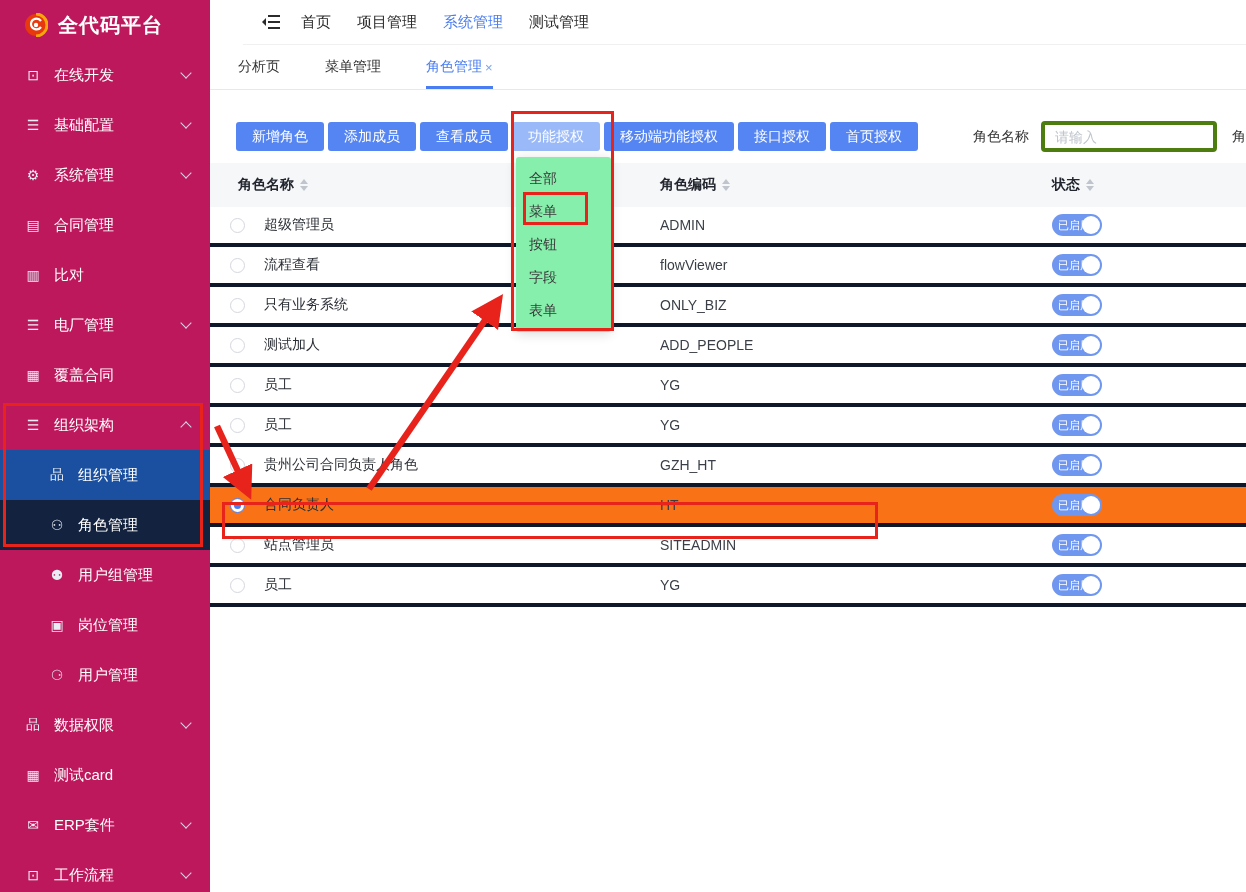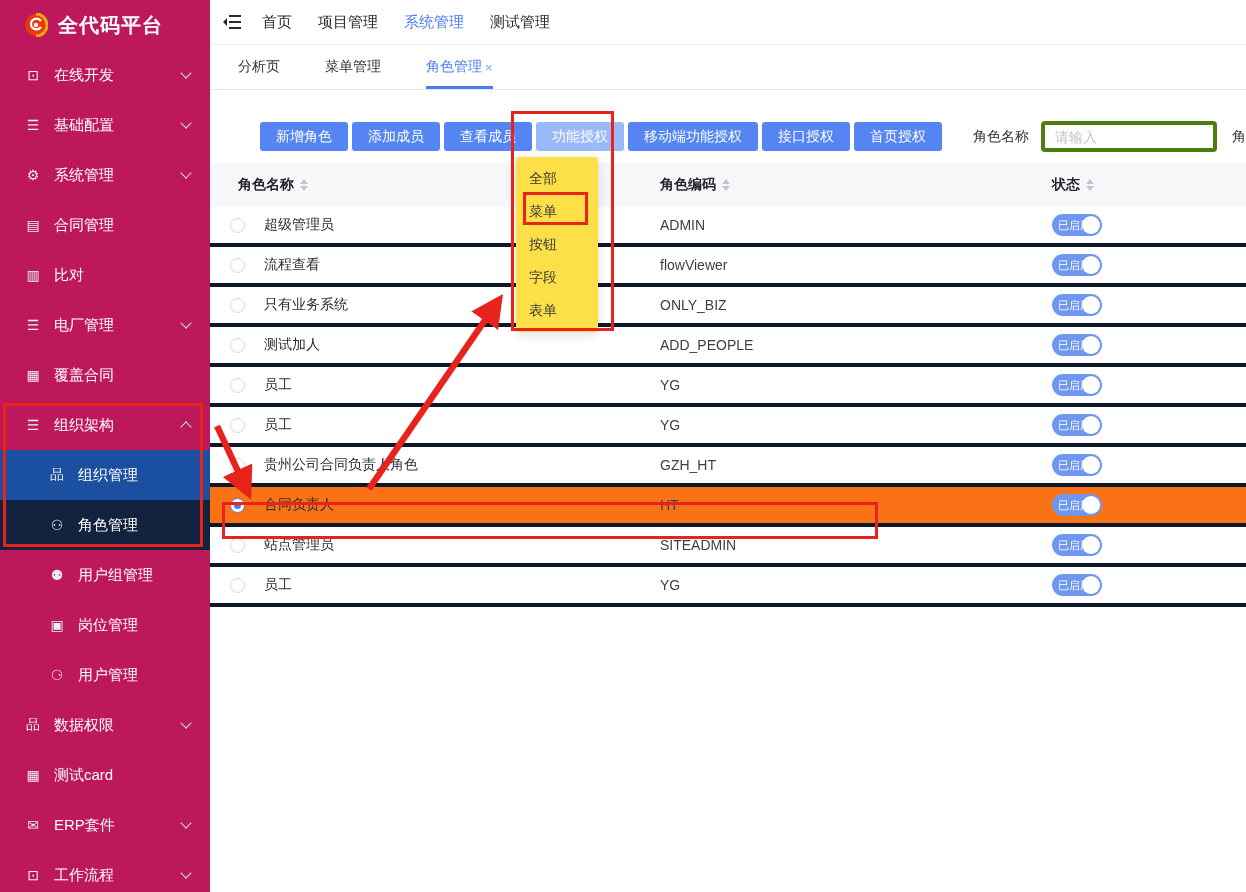--- a/index.html
+++ b/index.html
@@ -16,32 +16,32 @@
   .side-item.highlight { background:#1b50a0; }
   .side-item.active { background:#13233f; }
   .s-icon { width:18px; margin-right:12px; font-size:14px; text-align:center; color:#e8edf6; flex:0 0 auto; }
   .s-label { flex:1 1 auto; white-space:nowrap; overflow:hidden; }
   .chev { width:8px; height:8px; display:none; border-right:1.5px solid #cfd9ea; border-bottom:1.5px solid #cfd9ea; margin-left:auto; }
   .chev.down { display:block; transform:rotate(45deg); margin-top:-4px; }
   .chev.up { display:block; transform:rotate(-135deg); margin-top:4px; }
 
   
   .main { position:absolute; left:210px; top:0; width:1036px; height:892px; background:#fff; }
-  .topnav { height:45px; display:flex; align-items:center; padding-left:12px; border-bottom:1px solid #f0f0f0; }
+  .topnav { height:45px; display:flex; align-items:center; padding-left:18px; border-bottom:1px solid #f0f0f0;margin-left:33px; }
   .collapse-btn { width:20px; height:20px; margin-right:20px; cursor:pointer; }
   .nav-item { margin-right:26px; font-size:15px; color:#2b2b2b; cursor:pointer; }
   .nav-item.active { color:#4a7df2; }
 
   .tabbar { height:45px; display:flex; align-items:stretch; padding-left:28px; border-bottom:1px solid #e8e8e8; }
   .tab { display:flex; align-items:center; margin-right:42px; font-size:14px; color:#333; cursor:pointer; border-bottom:3px solid transparent; padding-top:3px; }
   .tab.active { color:#4a7df2; border-bottom-color:#4a7df2; }
   .tab-close { font-size:13px; margin-left:3px; color:#7aa0f5; }
 
   
-  .toolbar { position:relative; margin:32px 0 0 50px; height:15px; display:flex; }
+  .toolbar { position:relative; margin:32px 0 0 26px; height:15px; display:flex; }
   .btn { height:29px; padding:0 16px; background:#5585f2; color:#fff; font-size:14px; border:none; border-radius:3px; margin-right:4px; cursor:pointer; white-space:nowrap; }
   .btn.light { background:#9ab9f8; }
   .search { position:absolute; right:29px; top:-1px; display:flex; align-items:center; }
   .search-label { font-size:14px; color:#333; margin-right:12px; white-space:nowrap; }
   .search-input { width:176px; height:31px; border:4px solid #4d7c0f; border-radius:4px; padding:8px 10px; font-size:14px; color:#14532d; outline:none; font-family:"Liberation Sans",sans-serif; }
   .search-input::placeholder { color:#bfc4cc; }
   .clipped-label { position:absolute; left:calc(100% + 15px); top:7px; font-size:14px; color:#333; white-space:nowrap; }
 
   
   .table { margin-top:26px; }
@@ -56,21 +56,21 @@
   .row.selected { background:#f97316; }
   .radio { width:15px; height:15px; border:1px solid #d4d7de; border-radius:50%; background:#fff; position:relative; cursor:pointer; }
   .row.selected .radio { border-color:#4a7df2; }
   .row.selected .radio::after { content:""; position:absolute; left:3px; top:3px; width:7px; height:7px; border-radius:50%; background:#4a7df2; }
   .code { color:#3a3f47; }
   .toggle { width:50px; height:22px; background:#7097f0; border-radius:11px; display:flex; align-items:center; padding-left:6px; position:relative; cursor:pointer; }
   .toggle-text { color:#fff; font-size:11px; letter-spacing:0; }
   .toggle-knob { position:absolute; right:2px; top:2px; width:18px; height:18px; background:#fff; border-radius:50%; }
 
   
-  .dropdown { position:absolute; left:516px; top:157px; width:82px; background:#fde047; box-shadow:0 2px 12px rgba(0,0,0,.14); border-radius:3px; padding:5px 0; z-index:5; }
+  .dropdown { position:absolute; left:516px; top:157px; width:95px; background:#86efac; box-shadow:0 2px 12px rgba(0,0,0,.14); border-radius:3px; padding:5px 0; z-index:5; }
   .dd-item { height:33px; line-height:33px; padding-left:13px; font-size:14px; color:#3a3a3a; cursor:pointer; }
 
   
   .anno { position:absolute; border:3px solid #e7231b; z-index:10; pointer-events:none; }
   #anno-dropdown { left:511px; top:111px; width:103px; height:220px; }
   #anno-menu-item { left:523px; top:192px; width:65px; height:33px; }
   #anno-sidebar { left:3px; top:403px; width:200px; height:144px; }
   #anno-row { left:222px; top:502px; width:656px; height:37px; }
   #arrow-layer { position:absolute; left:0; top:0; width:1246px; height:892px; z-index:9; pointer-events:none; }
 </style>

